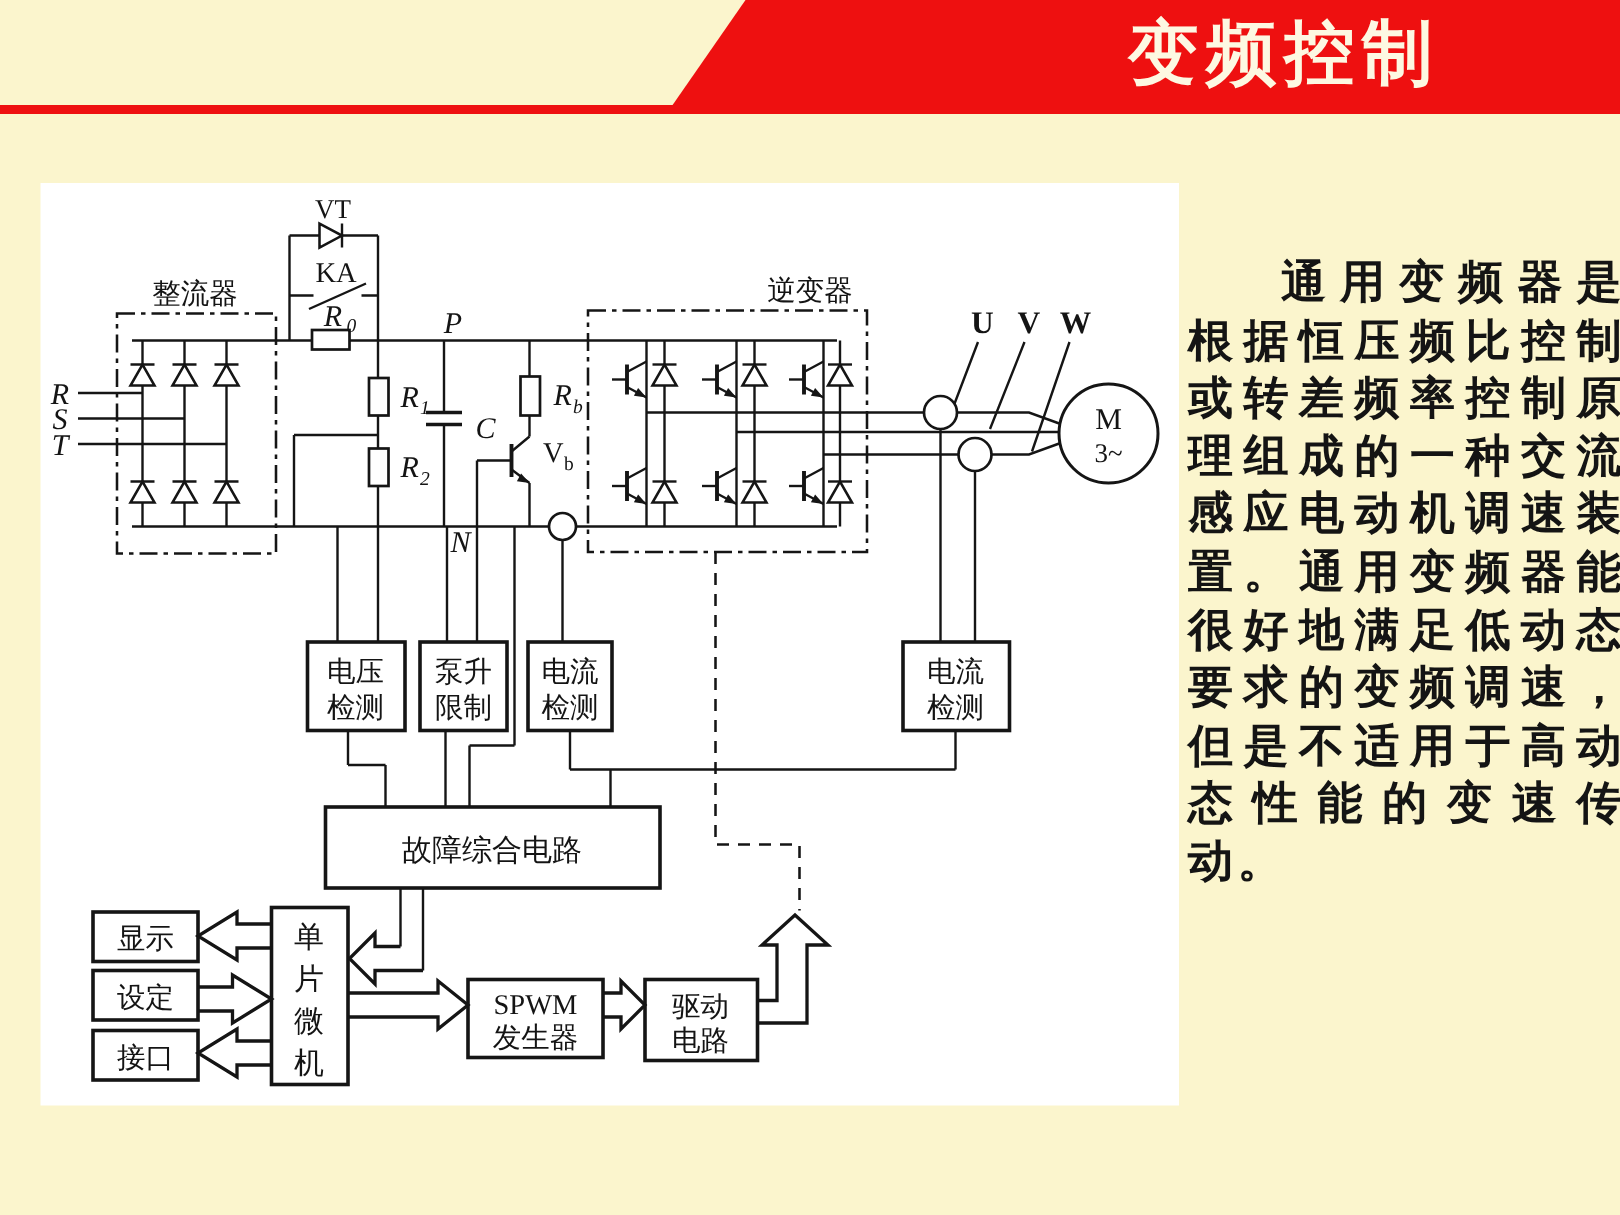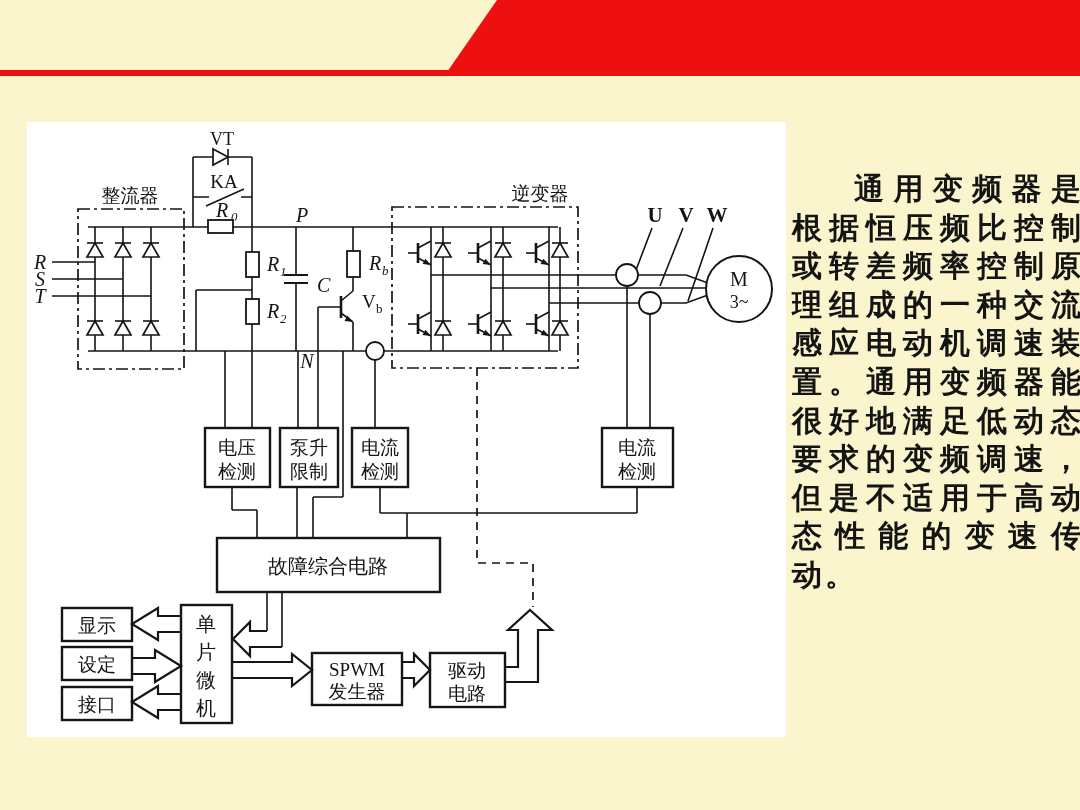--- a/index.html
+++ b/index.html
@@ -33,20 +33,21 @@
   .sub{font-style:italic;font-size:13px;}
   .bold{font-weight:bold;}
 </style>
 </head>
 <body>
 
 <div class="slide">
 
   <div class="banner-block"></div>
   <div class="banner-line"></div>
+  <div class="banner-title">变频控制</div>
 
   <div class="section-title">通用变频器</div>
 
   <div class="panel">
     <svg width="759" height="615" viewBox="27 122 759 615">
       <defs>
         <g id="npn">
           <path class="w" d="M-10,0 H0"></path>
           <path d="M0,-10 V10" stroke="#151515" stroke-width="2.6" fill="none"></path>
           <path class="w" d="M0,-5 L13,-12 M0,5 L13,12"></path>

